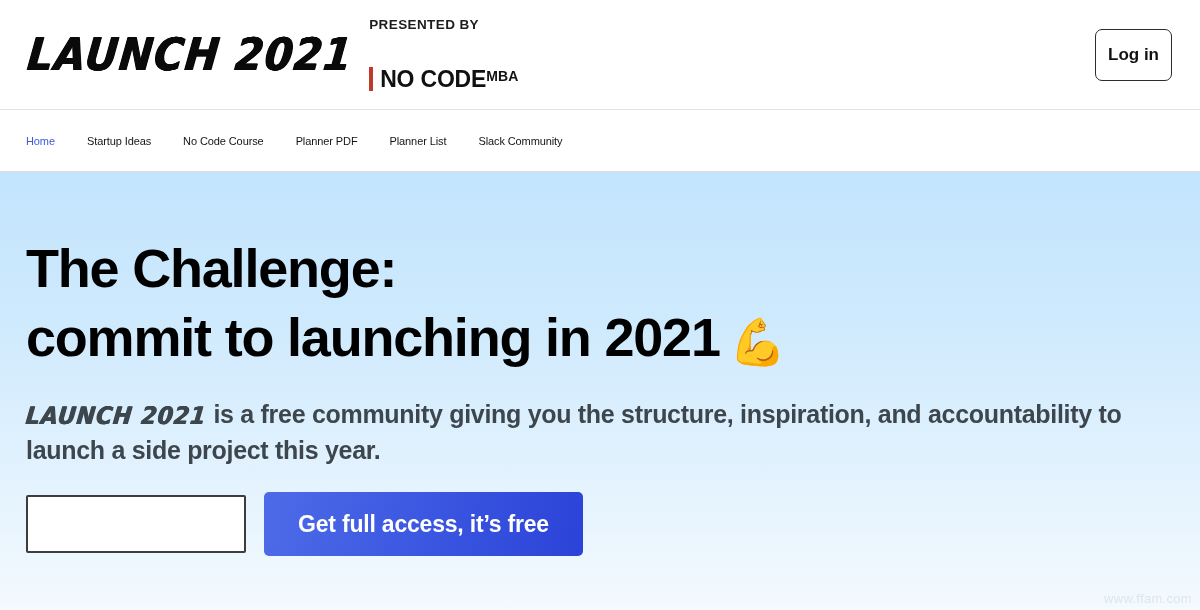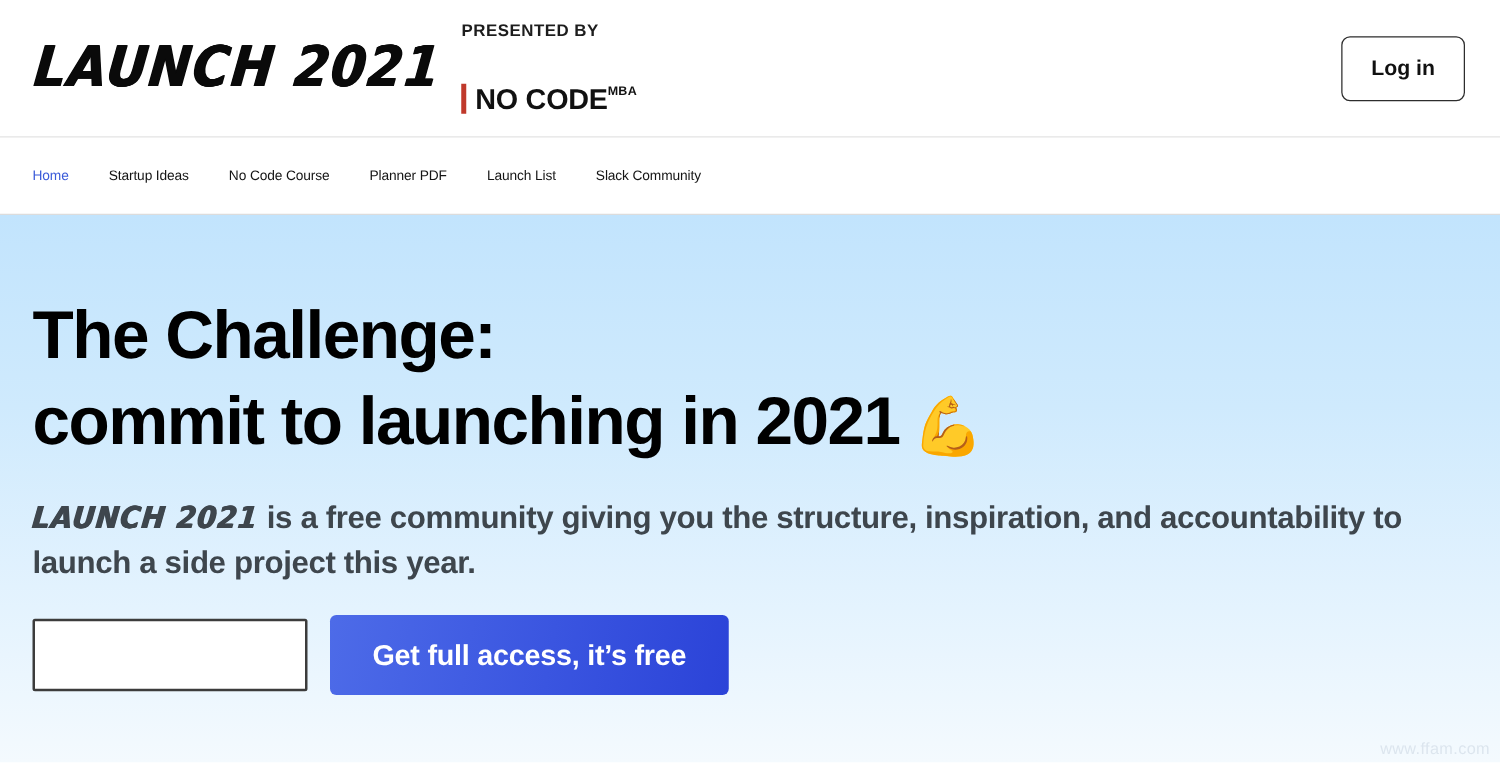--- a/index.html
+++ b/index.html
@@ -92,37 +92,37 @@
 
   .nocode-main {
     font-size: 23px;
     font-weight: 800;
     letter-spacing: -0.2px;
     color: #111111;
     line-height: 1.05;
   }
 
   .nocode-sub {
-    font-size: 10px;
+    font-size: 14px;
     font-weight: 800;
     letter-spacing: 0.2px;
     color: #111111;
     line-height: 1.2;
     margin-top: 1px;
   }
 
   .topbar-actions {
     margin-left: auto;
     display: flex;
     align-items: center;
     gap: 18px;
   }
 
   .btn-login {
-    width: 99px;
+    width: 77px;
     height: 52px;
     background: #ffffff;
     border: 1.5px solid #2d2d2d;
     border-radius: 7px;
     font-family: "Liberation Sans", sans-serif;
     font-size: 17px;
     font-weight: 700;
     color: #111111;
     cursor: pointer;
     display: flex;
@@ -303,21 +303,21 @@
     <div class="topbar-actions">
       <button class="btn-login">Log in</button>
     </div>
   </header>
 
   <nav class="navbar">
     <div class="nav-item active">Home</div>
     <div class="nav-item">Startup Ideas</div>
     <div class="nav-item">No Code Course</div>
     <div class="nav-item">Planner PDF</div>
-    <div class="nav-item">Launch List</div>
+    <div class="nav-item">Planner List</div>
     <div class="nav-item">Slack Community</div>
   </nav>
 
   <section class="hero">
 
     <h1 class="hero-title">
       <span class="line">The Challenge:</span>
       <span class="line">
         <span>commit to launching in 2021</span><span class="emoji">💪</span>
       </span>

